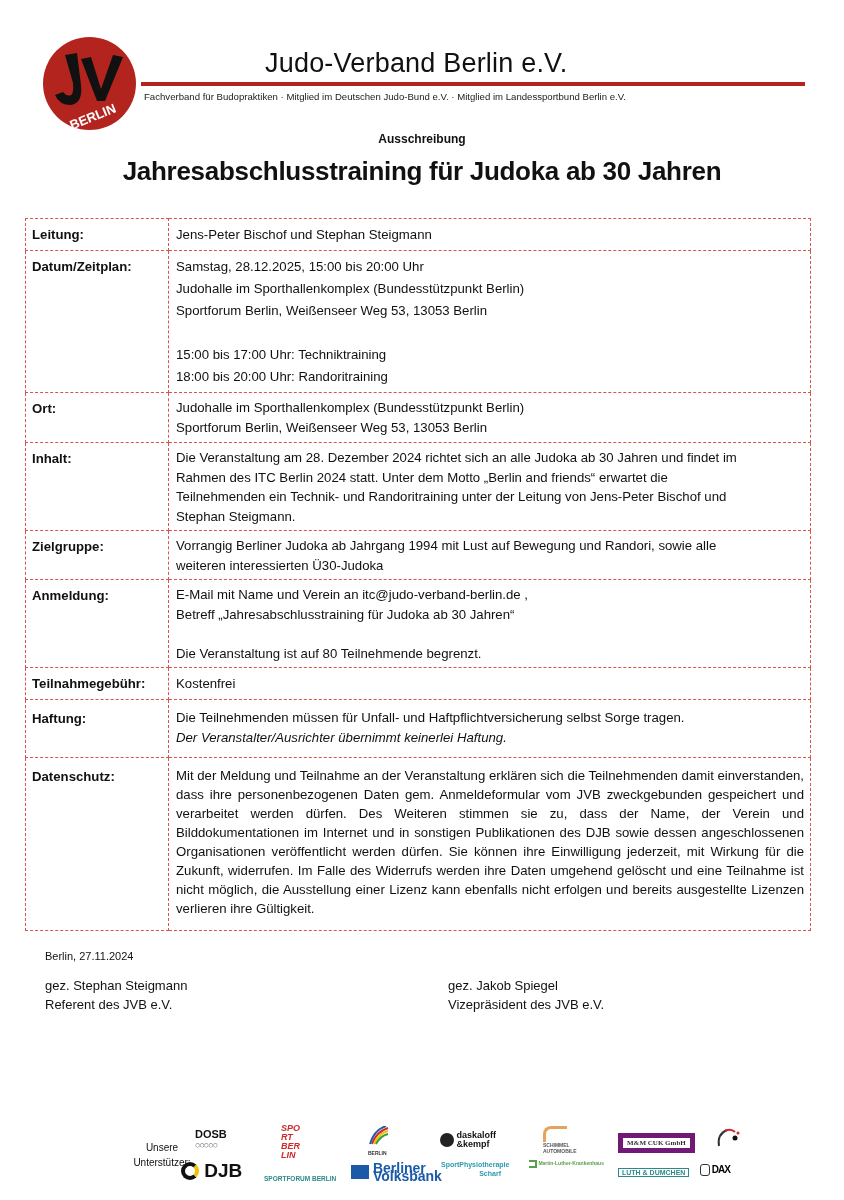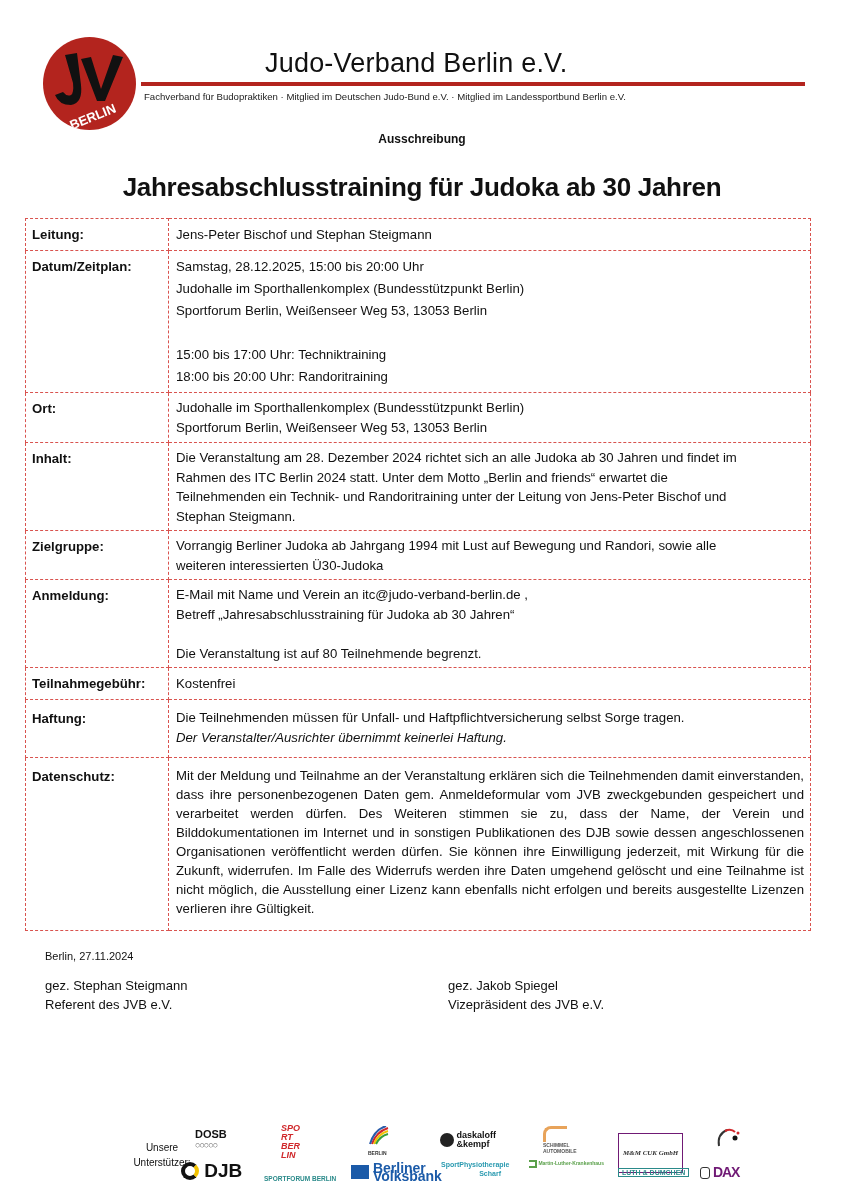--- a/index.html
+++ b/index.html
@@ -7,21 +7,21 @@
   body { font-family: "Liberation Sans", "DejaVu Sans", sans-serif; color: #111; position: relative; }
 
   .logo { position: absolute; left: 43px; top: 37px; width: 93px; height: 93px; border-radius: 50%; background: #b3241e; overflow: hidden; }
   .logo svg { position: absolute; left: 0; top: 0; }
 
   .org-name { position: absolute; left: 265px; top: 48px; font-size: 27px; color: #111; letter-spacing: 0.2px; }
   .red-rule { position: absolute; left: 141px; top: 82px; width: 664px; height: 4px; background: #b3241e; }
   .org-sub { position: absolute; left: 144px; top: 91px; font-size: 9.6px; color: #222; white-space: nowrap; }
 
   .doc-type { position: absolute; left: 0; width: 844px; top: 132px; text-align: center; font-size: 12px; font-weight: bold; }
-  .doc-title { position: absolute; left: 0; width: 844px; top: 172px; text-align: center; font-size: 26px; font-weight: bold; letter-spacing: -0.3px; }
+  .doc-title { position: absolute; left: 0; width: 844px; top: 156px; text-align: center; font-size: 26px; font-weight: bold; letter-spacing: -0.3px; }
 
   .info-table { position: absolute; left: 25px; top: 218px; width: 786px; border-collapse: collapse; font-size: 13.2px; }
   .info-table td { border: 1px dashed #d9534f; vertical-align: top; padding: 5px 6px 4px 6px; line-height: 22px; }
   .info-table td.lbl { width: 143px; font-weight: bold; }
   .info-table td.val { padding-left: 7px; }
   .info-table .line { display: block; }
   .info-table .gap { display: block; height: 22px; }
   .info-table .italic { font-style: italic; }
   .info-table .justify { text-align: justify; text-align-last: left; line-height: 19px; padding-top: 6px; padding-bottom: 8px; }
 
@@ -152,21 +152,21 @@
   <div style="font-size:5px; color:#333;">BERLIN</div>
 </div>
 <div class="sponsor" style="left:440px; top:1131px; font-size:9px; line-height:9px; color:#111;">
   <span style="display:inline-block; width:14px; height:14px; border-radius:50%; background:#222; vertical-align:middle;"></span>
   <span style="display:inline-block; vertical-align:middle; width:40px; white-space:normal;">daskaloff &amp;kempf</span>
 </div>
 <div class="sponsor" style="left:543px; top:1126px; font-size:5px; color:#555; width:40px; white-space:normal;">
   <div style="width:24px; height:16px; border-top:3px solid #e8a35a; border-left:3px solid #e8a35a; border-radius:8px 0 0 0;"></div>
   <span>SCHIMMEL AUTOMOBILE</span>
 </div>
-<div class="sponsor" style="left:618px; top:1133px; font-size:7px; font-family:'Liberation Serif', serif; color:#333; border:1px solid #701a75; padding:15px 4px;font-style:italic;">
+<div class="sponsor" style="left:618px; top:1133px; font-size:7px; font-family:'Liberation Serif', serif; color:#333; border:5px solid #701a75; padding:1px 4px;">
   <span>M&amp;M CUK GmbH</span>
 </div>
 <div class="sponsor" style="left:715px; top:1128px;">
   <svg width="26" height="24" viewBox="0 0 26 24">
     <path d="M12 2 Q2 6 4 18" stroke="#333" stroke-width="2" fill="none"></path>
     <path d="M10 3 Q16 0 20 4" stroke="#d0282b" stroke-width="2" fill="none"></path>
     <circle cx="20" cy="10" r="2.5" fill="#111"></circle>
     <circle cx="23" cy="5" r="1.5" fill="#d0282b"></circle>
   </svg>
 </div>
@@ -185,16 +185,16 @@
 <div class="sponsor" style="left:441px; top:1160px; font-size:7px; line-height:9px; color:#2a9ab0; width:60px; white-space:normal; text-align:right;">
   <span>SportPhysiotherapie Scharf</span>
 </div>
 <div class="sponsor" style="left:529px; top:1160px; font-size:5px; color:#5aa04a; width:60px;">
   <span style="display:inline-block; width:8px; height:8px; border:2px solid #5aa04a; border-left:none; vertical-align:middle;"></span>
   <span>Martin-Luther-Krankenhaus</span>
 </div>
 <div class="sponsor" style="left:618px; top:1168px; font-size:7px; color:#2a8a8a; border:1px solid #2a8a8a; padding:0 3px;">
   <span>LÜTH &amp; DÜMCHEN</span>
 </div>
-<div class="sponsor" style="left:700px; top:1164px; font-size:14px; color:#701a75; letter-spacing:-1px;">
+<div class="sponsor" style="left:700px; top:1164px; font-size:10px; color:#000000; letter-spacing:-1px;">
   <span style="display:inline-block; width:10px; height:12px; border:1px solid #333; border-radius:3px; vertical-align:middle;"></span>
   <span>DAX</span>
 </div>
 
 </body></html>

